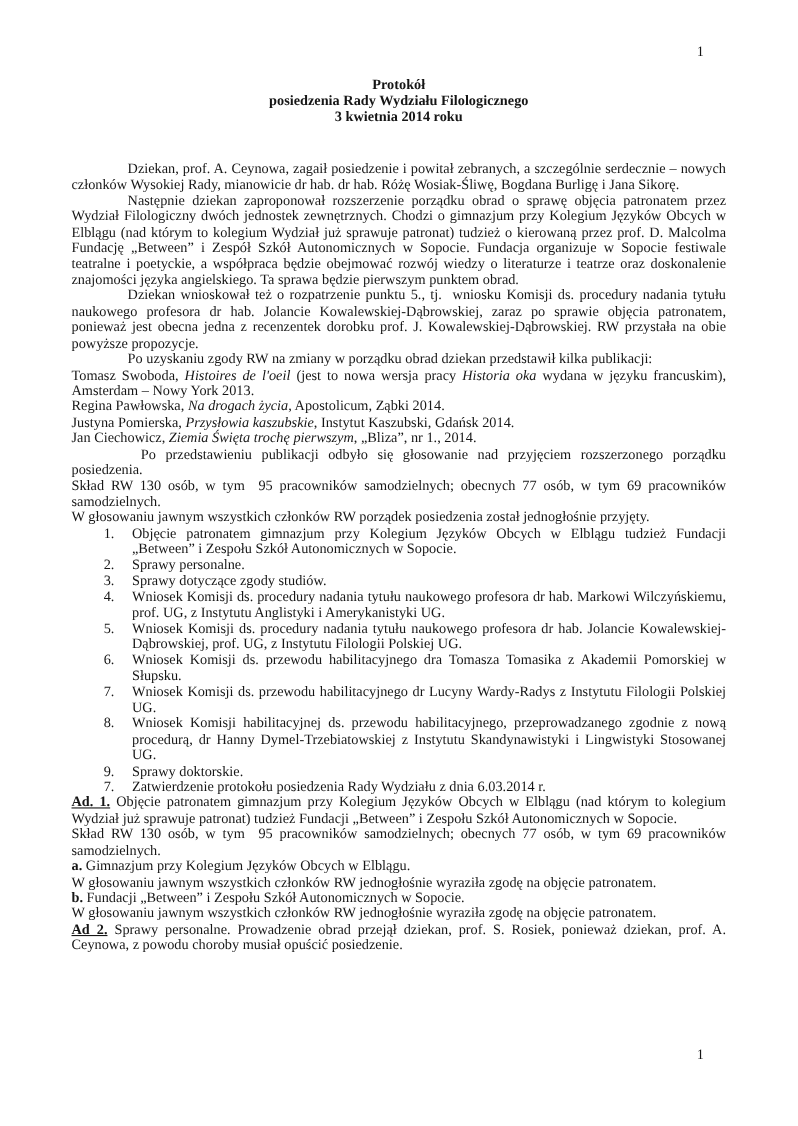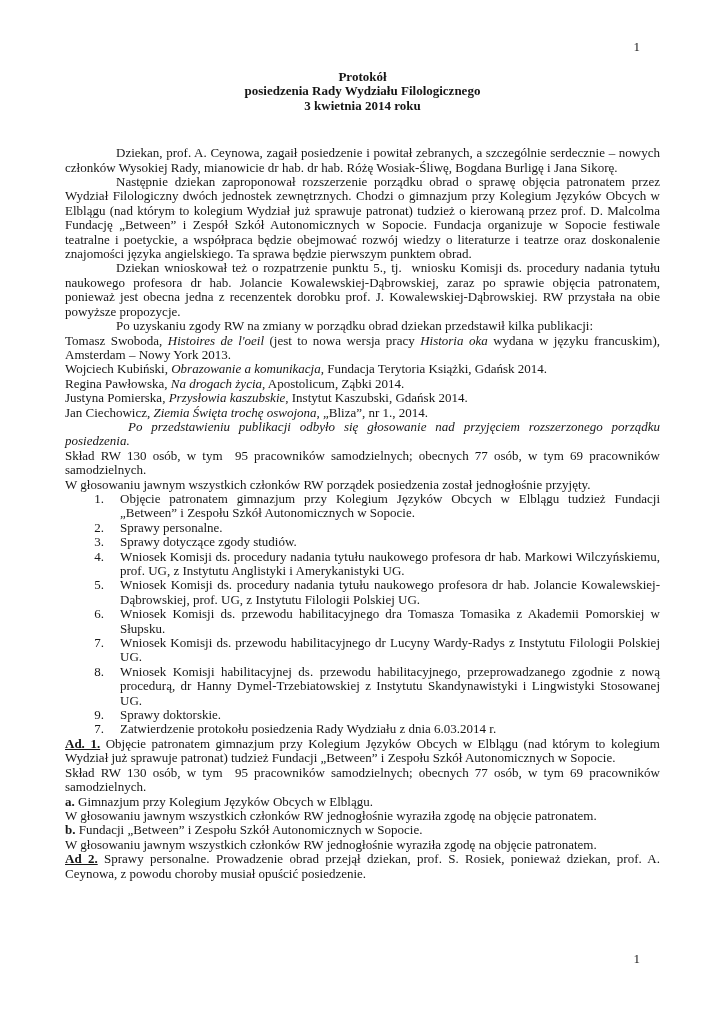--- a/index.html
+++ b/index.html
@@ -25,21 +25,21 @@
   .pagenum.top { top: 40px; }
   .pagenum.bottom { top: 952px; }
   .title-block {
     margin-top: 70px;
     margin-bottom: 33px;
     text-align: center;
     font-weight: bold;
   }
   p { margin: 0; padding: 0; text-align: justify; }
   .indent { text-indent: 51px; }
-  .indent-lg { text-indent: 63px; font-style: italic; }
+  .indent-lg { text-indent: 63px; }
   .b { font-weight: bold; }
   .u { text-decoration: underline; }
   i { font-style: italic; }
   .agenda-item { display: flex; }
   .li-num { flex: 0 0 39px; text-align: right; }
   .li-text { flex: 1 1 auto; padding-left: 16px; text-align: justify; }
 </style>
 </head>
 <body>
 
@@ -53,24 +53,23 @@
       <div>posiedzenia Rady Wydziału Filologicznego</div>
       <div>3 kwietnia 2014 roku</div>
     </div>
 
     <p class="indent">Dziekan, prof. A. Ceynowa, zagaił posiedzenie i powitał zebranych, a szczególnie serdecznie – nowych członków Wysokiej Rady, mianowicie dr hab. dr hab. Różę Wosiak-Śliwę, Bogdana Burligę i Jana Sikorę.</p>
     <p class="indent">Następnie dziekan zaproponował rozszerzenie porządku obrad o sprawę objęcia patronatem przez Wydział Filologiczny dwóch jednostek zewnętrznych. Chodzi o gimnazjum przy Kolegium Języków Obcych w Elblągu (nad którym to kolegium Wydział już sprawuje patronat) tudzież o kierowaną przez prof. D. Malcolma Fundację „Between” i Zespół Szkół Autonomicznych w Sopocie. Fundacja organizuje w Sopocie festiwale teatralne i poetyckie, a współpraca będzie obejmować rozwój wiedzy o literaturze i teatrze oraz doskonalenie znajomości języka angielskiego. Ta sprawa będzie pierwszym punktem obrad.</p>
     <p class="indent">Dziekan wnioskował też o rozpatrzenie punktu 5., tj.&nbsp; wniosku Komisji ds. procedury nadania tytułu naukowego profesora dr hab. Jolancie Kowalewskiej-Dąbrowskiej, zaraz po sprawie objęcia patronatem, ponieważ jest obecna jedna z recenzentek dorobku prof. J. Kowalewskiej-Dąbrowskiej. RW przystała na obie powyższe propozycje.</p>
     <p class="indent">Po uzyskaniu zgody RW na zmiany w porządku obrad dziekan przedstawił kilka publikacji:</p>
 
     <p><span>Tomasz Swoboda, </span><i>Histoires de l'oeil</i><span> (jest to nowa wersja pracy </span><i>Historia oka</i><span> wydana w języku francuskim), Amsterdam – Nowy York 2013.</span></p>
-    <p><span>Wojciech Kubiński, </span><i>Obrazowanie a komunikacja</i><span>, Fundacja Terytoria Książki, Gdańsk 2014.</span></p>
     <p><span>Regina Pawłowska, </span><i>Na drogach życia</i><span>, Apostolicum, Ząbki 2014.</span></p>
     <p><span>Justyna Pomierska, </span><i>Przysłowia kaszubskie</i><span>, Instytut Kaszubski, Gdańsk 2014.</span></p>
-    <p><span>Jan Ciechowicz, </span><i>Ziemia Święta trochę oswojona</i><span>, „Bliza”, nr 1., 2014.</span></p>
+    <p><span>Jan Ciechowicz, </span><i>Ziemia Święta trochę pierwszym</i><span>, „Bliza”, nr 1., 2014.</span></p>
 
     <p class="indent-lg">Po przedstawieniu publikacji odbyło się głosowanie nad przyjęciem rozszerzonego porządku posiedzenia.</p>
     <p>Skład RW 130 osób, w tym&nbsp; 95 pracowników samodzielnych; obecnych 77 osób, w tym 69 pracowników samodzielnych.</p>
     <p>W głosowaniu jawnym wszystkich członków RW porządek posiedzenia został jednogłośnie przyjęty.</p>
 
 
     <div>
       <div class="agenda-item">
           <span class="li-num">1.</span>
           <span class="li-text">Objęcie patronatem gimnazjum przy Kolegium Języków Obcych w Elblągu tudzież Fundacji „Between” i Zespołu Szkół Autonomicznych w Sopocie.</span>

